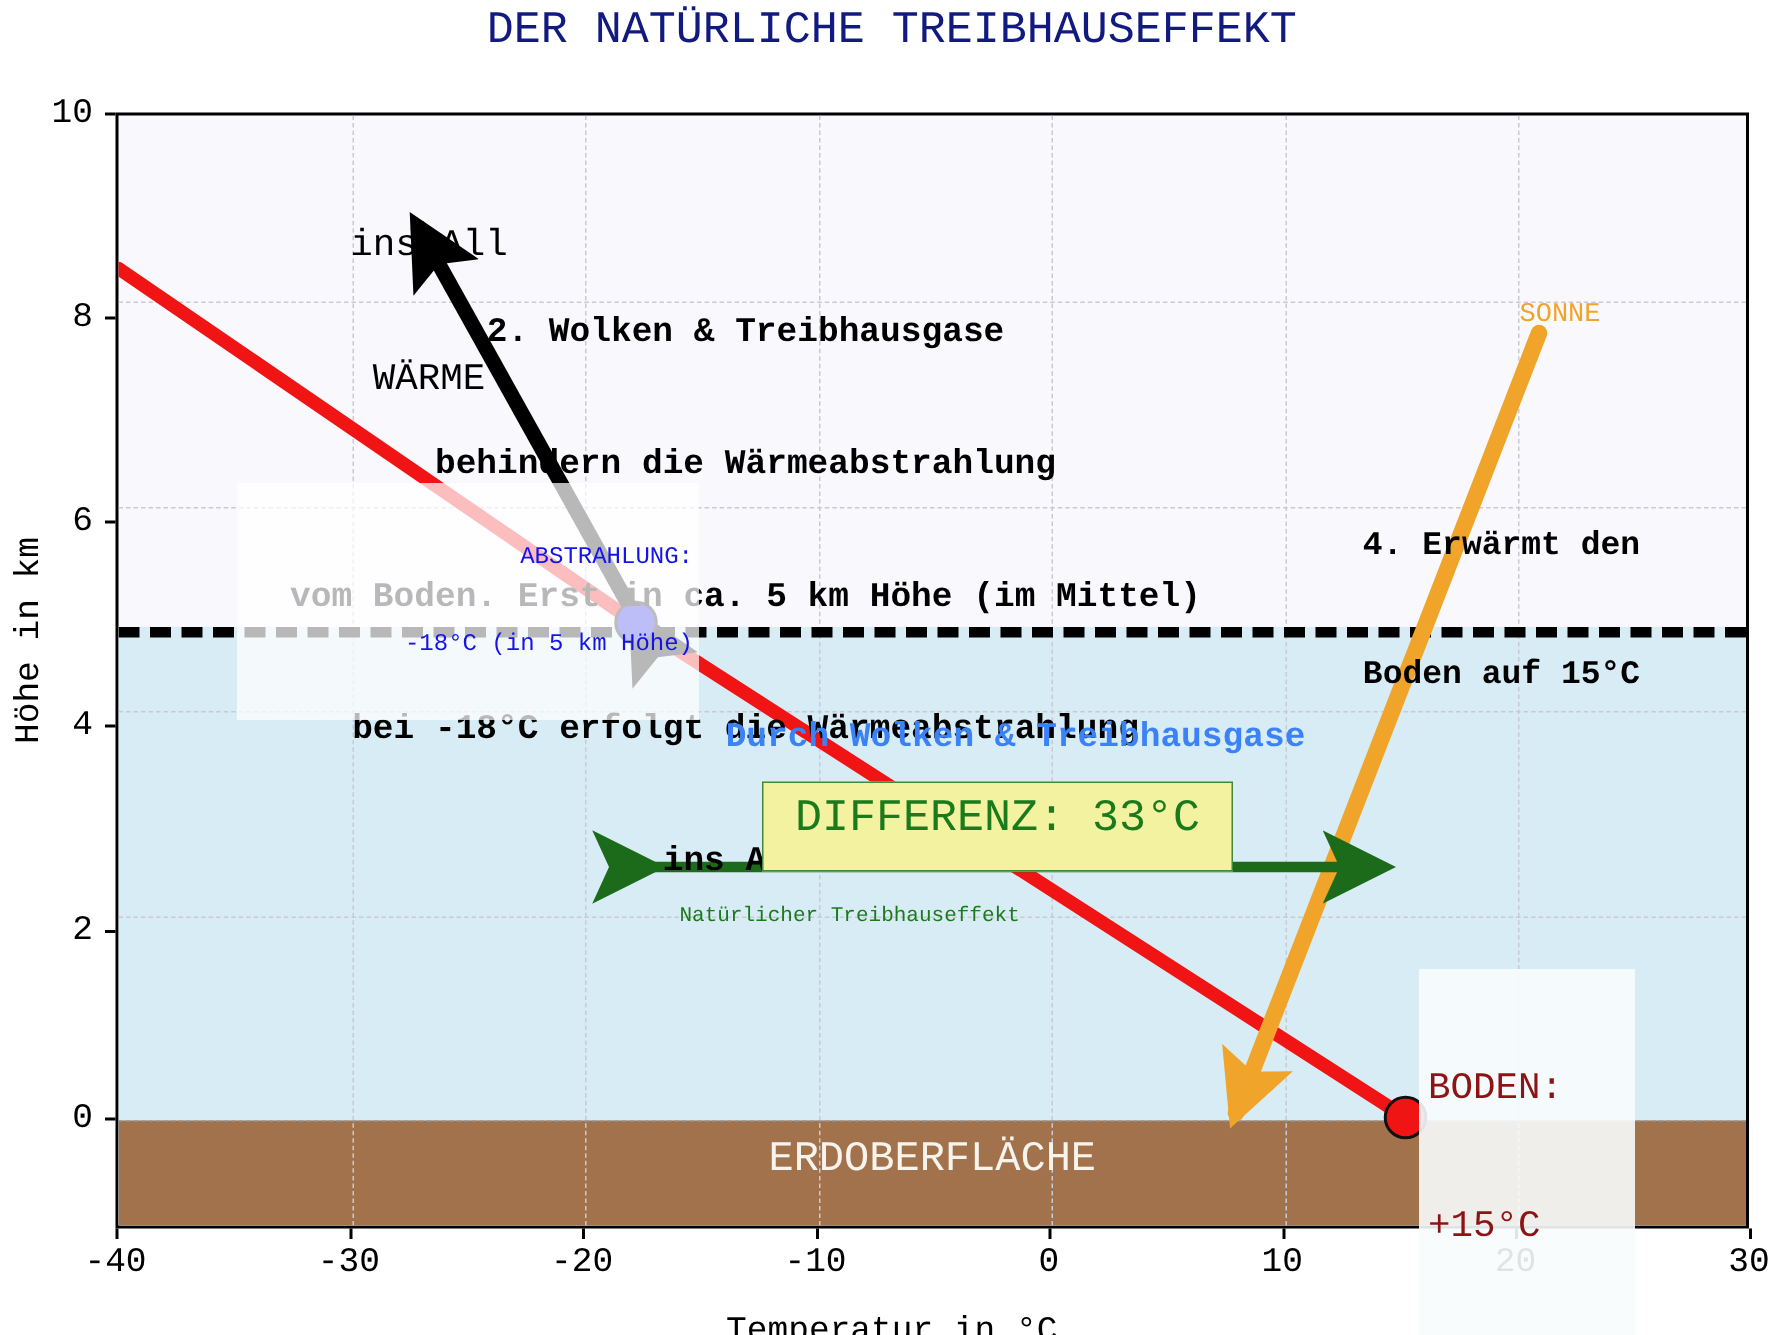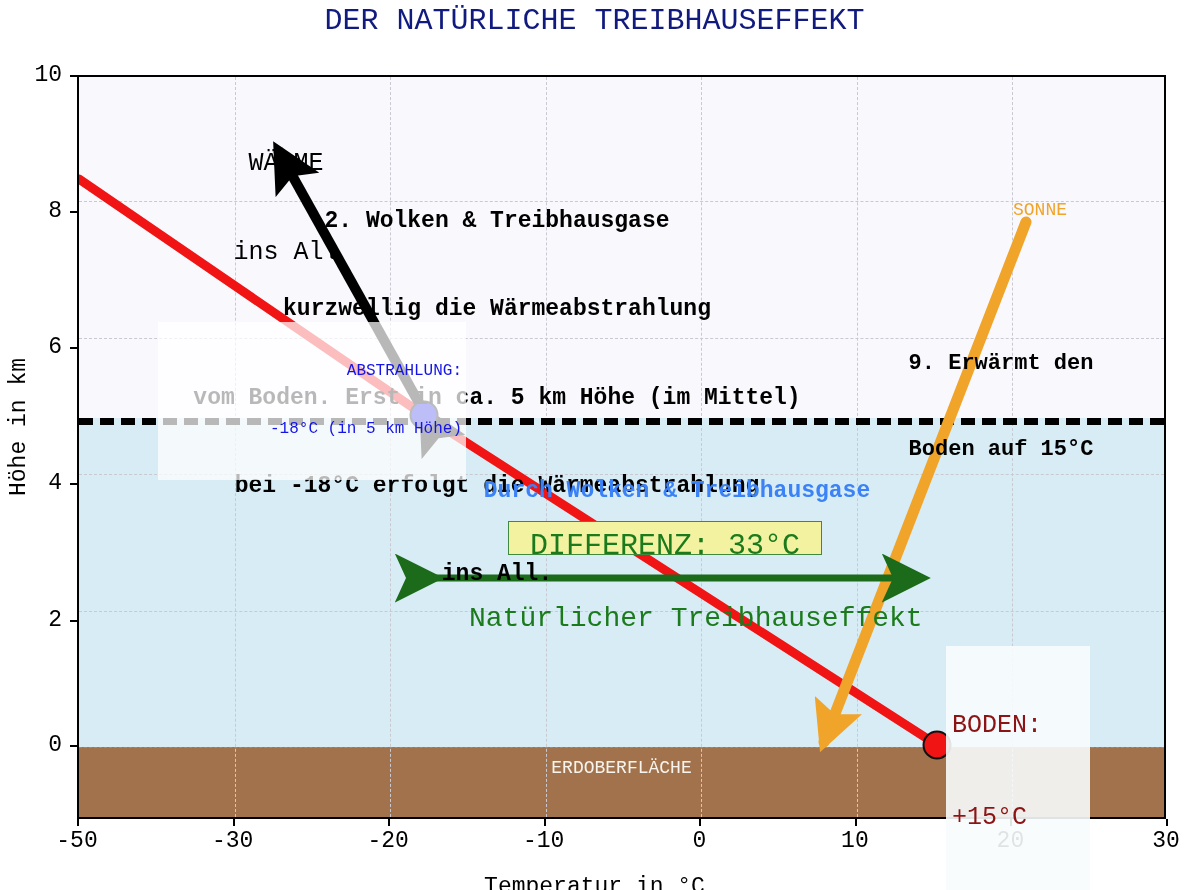--- a/index.html
+++ b/index.html
@@ -108,39 +108,39 @@
   }
   .anno-step1{
     left:884px;top:293px;width:234px;text-align:center;
     font-size:22px;font-weight:bold;color:#000;line-height:1.3;
   }
   .anno-durch{
     left:452px;top:478px;width:450px;text-align:center;
     font-size:23px;font-weight:bold;color:#3b82f6;
   }
   .anno-differenz{
-    left:508px;top:521px;width:314px;height:34px;
+    left:508px;top:521px;width:314px;height:60px;
     box-sizing:border-box;
     background:#f2f2a0;border:1px solid #3f8a3f;
     font-size:30px;color:#1b7a1b;
     text-align:center;line-height:48px;
   }
   .anno-natuerlicher{
-    left:469px;top:603px;width:450px;text-align:left;
-    font-size:28px;color:#1b7a1b;
+    left:453px;top:603px;width:450px;text-align:left;
+    font-size:14px;color:#1b7a1b;
   }
   .anno-boden{
     left:946px;top:646px;width:132px;text-align:left;
     font-size:25px;color:#8c1414;line-height:1.22;
     background:rgba(248,252,253,0.9);
     padding:4px 6px 6px 6px;
   }
   .anno-erde{
     left:77px;top:756px;width:1089px;text-align:center;
-    font-size:18px;color:#f7f4ee;
+    font-size:28px;color:#f7f4ee;
   }
 </style>
 </head>
 <body>
 
 <div id="root">
 
   <div class="chart-title">DER NATÜRLICHE TREIBHAUSEFFEKT</div>
 
   <div class="plot-area">
@@ -181,21 +181,21 @@
 
   <div class="tick-x" style="left:77px;top:819px;"></div>
   <div class="tick-x" style="left:232.6px;top:819px;"></div>
   <div class="tick-x" style="left:388.1px;top:819px;"></div>
   <div class="tick-x" style="left:543.7px;top:819px;"></div>
   <div class="tick-x" style="left:699.3px;top:819px;"></div>
   <div class="tick-x" style="left:854.9px;top:819px;"></div>
   <div class="tick-x" style="left:1010.4px;top:819px;"></div>
   <div class="tick-x" style="left:1166px;top:819px;"></div>
 
-  <div class="xlabel" style="left:32px;top:828px;">-50</div>
+  <div class="xlabel" style="left:32px;top:828px;">-40</div>
   <div class="xlabel" style="left:187.6px;top:828px;">-30</div>
   <div class="xlabel" style="left:343.1px;top:828px;">-20</div>
   <div class="xlabel" style="left:498.7px;top:828px;">-10</div>
   <div class="xlabel" style="left:654.3px;top:828px;">0</div>
   <div class="xlabel" style="left:809.9px;top:828px;">10</div>
   <div class="xlabel" style="left:965.4px;top:828px;">20</div>
   <div class="xlabel" style="left:1121px;top:828px;">30</div>
 
   <div class="axis-title-x">Temperatur in °C</div>
   <div class="axis-title-y">Höhe in km</div>
@@ -232,43 +232,43 @@
 
       <line x1="434" y1="578" x2="921" y2="578" stroke="#1b6b1b" stroke-width="7" marker-start="url(#grn-arrow-l)" marker-end="url(#grn-arrow-r)"></line>
 
       <circle cx="424" cy="415" r="13.5" fill="#1414e6" stroke="#111" stroke-width="2"></circle>
 
       <circle cx="937" cy="745" r="13.5" fill="#f01414" stroke="#111" stroke-width="2"></circle>
     </g>
   </svg>
 
   <div class="anno anno-waerme">
+    <div>ins All</div>
     <div>WÄRME</div>
-    <div>ins All</div>
   </div>
 
   <div class="anno anno-step2">
     <div>2. Wolken &amp; Treibhausgase</div>
-    <div>kurzwellig die Wärmeabstrahlung</div>
+    <div>behindern die Wärmeabstrahlung</div>
     <div>vom Boden. Erst in ca. 5 km Höhe (im Mittel)</div>
     <div>bei -18°C erfolgt die Wärmeabstrahlung</div>
     <div>ins All.</div>
   </div>
 
   <div class="anno anno-abstrahlung">
     <div>ABSTRAHLUNG:</div>
     <div>-18°C (in 5 km Höhe)</div>
   </div>
 
   <div class="anno anno-sonne">
     <div>SONNE</div>
   </div>
 
   <div class="anno anno-step1">
-    <div>9. Erwärmt den</div>
+    <div>4. Erwärmt den</div>
     <div>Boden auf 15°C</div>
   </div>
 
   <div class="anno anno-durch">Durch Wolken &amp; Treibhausgase</div>
 
   <div class="anno anno-differenz">DIFFERENZ: 33°C</div>
 
   <div class="anno anno-natuerlicher">Natürlicher Treibhauseffekt</div>
 
   <div class="anno anno-boden">

